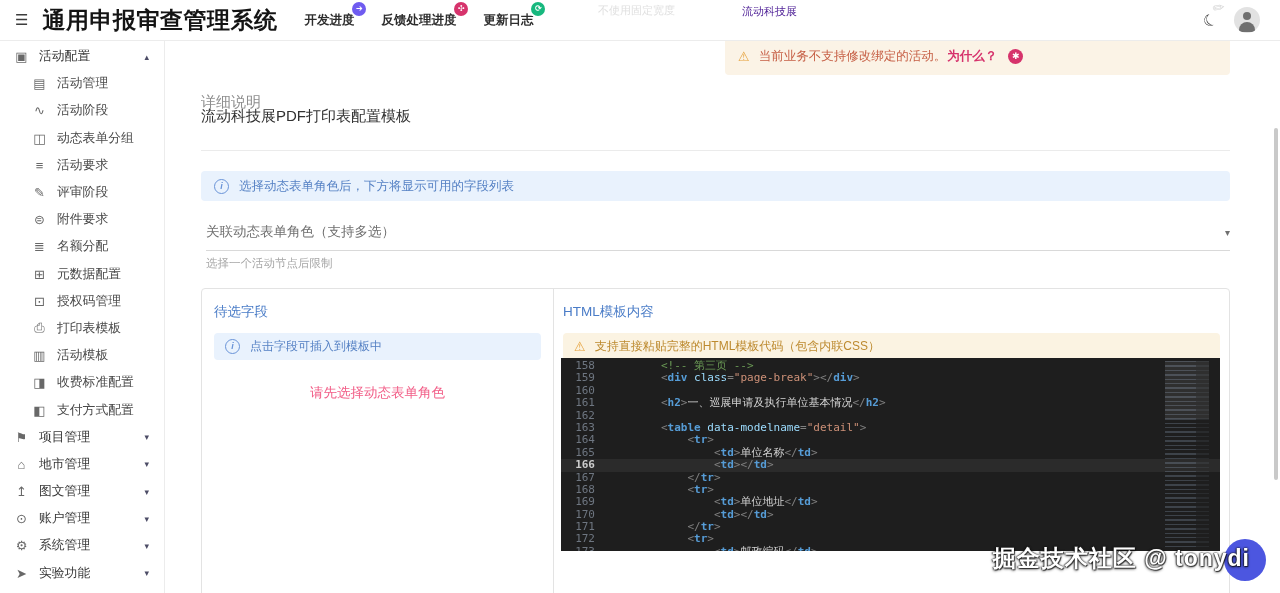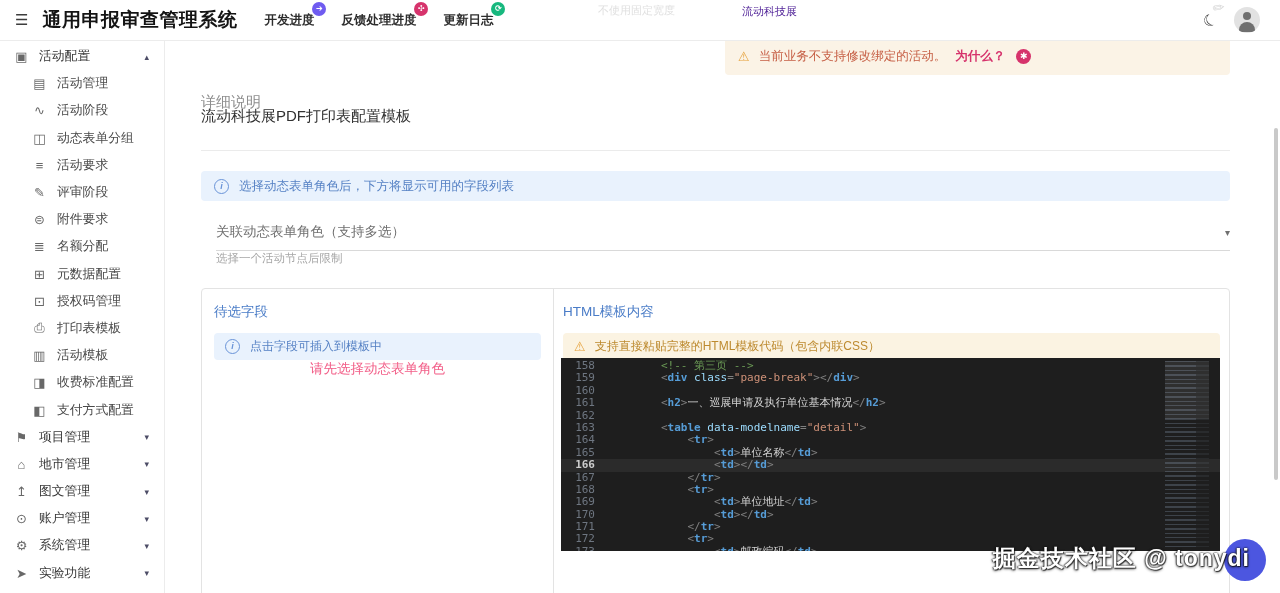--- a/index.html
+++ b/index.html
@@ -2,21 +2,21 @@
 <html><head>
 <meta charset="utf-8">
 <style>
   html,body{margin:0;padding:0;}
   body{width:1280px;height:593px;overflow:hidden;position:relative;background:#fff;
        font-family:"Liberation Sans","DejaVu Sans",sans-serif;-webkit-font-smoothing:antialiased;}
   
   .header{position:absolute;top:0;left:0;right:0;height:40px;background:#fff;
           border-bottom:1px solid #ececec;display:flex;align-items:center;z-index:20;}
   .burger{margin-left:15px;font-size:15px;color:#3c3c3c;cursor:pointer;}
-  .app-title{margin-left:14px;font-size:19px;font-weight:bold;color:#141414;letter-spacing:.5px;}
+  .app-title{margin-left:14px;font-size:23px;font-weight:bold;color:#141414;letter-spacing:.5px;}
   .hlinks{display:flex;align-items:center;}
   .hlink{margin-left:27px;font-size:12.5px;font-weight:bold;color:#2d2d2d;position:relative;cursor:pointer;white-space:nowrap;}
   .hbadge{position:absolute;top:-10px;right:-12px;width:14px;height:14px;border-radius:50%;
           color:#fff;font-size:8px;line-height:14px;text-align:center;box-shadow:0 0 0 2px #fff;}
   .header-right{margin-left:auto;display:flex;align-items:center;gap:17px;margin-right:20px;}
   .moon{font-size:16px;color:#333;cursor:pointer;transform:rotate(-20deg);}
   .avatar{width:26px;height:26px;border-radius:50%;background:#e2e2e2;position:relative;overflow:hidden;cursor:pointer;}
   .avatar::before{content:"";position:absolute;top:5px;left:50%;transform:translateX(-50%);
                   width:8px;height:8px;border-radius:50%;background:#6f6f6f;}
   .avatar::after{content:"";position:absolute;top:15px;left:50%;transform:translateX(-50%);
@@ -32,49 +32,49 @@
   .side-item.group{padding-left:13px;color:#383838;}
   .side-item.child{padding-left:31px;}
   .side-icon{width:17px;text-align:center;margin-right:9px;color:#686868;font-size:13px;flex:0 0 17px;}
   .side-caret{margin-left:auto;margin-right:15px;font-size:9px;color:#4c4c66;}
   
   .main{position:absolute;left:166px;top:40px;right:0;bottom:0;background:#fff;overflow:hidden;}
   .alert-top{position:absolute;top:-2px;right:50px;width:505px;height:37px;background:#fbf3e6;
              border-radius:4px;display:flex;align-items:center;padding:0 13px;box-sizing:border-box;font-size:12.5px;}
   .warn-tri{color:#e6a23c;margin-right:9px;font-size:13px;}
   .alert-top-text{color:#c65f45;}
-  .why-link{color:#d6336c;font-weight:bold;margin-left:9px;cursor:pointer;}
+  .why-link{color:#d6336c;font-weight:bold;margin-left:1px;cursor:pointer;}
   .flower{width:15px;height:15px;border-radius:50%;background:#d6336c;color:#fff;font-size:9px;
           line-height:15px;text-align:center;margin-left:11px;cursor:pointer;}
   .desc-label{position:absolute;left:35px;top:53px;font-size:15px;color:#8e8e8e;}
   .desc-value{position:absolute;left:35px;top:67px;font-size:15px;color:#303030;}
   .divider{position:absolute;left:35px;right:50px;top:110px;border-top:1px solid #ebebeb;}
   .info-banner{position:absolute;left:35px;right:50px;top:131px;height:30px;background:#e9f2fd;
                border-radius:4px;display:flex;align-items:center;padding:0 13px;box-sizing:border-box;
                font-size:12.5px;color:#5581c4;}
   .info-i{width:13px;height:13px;border:1px solid #6a94d8;border-radius:50%;color:#6a94d8;font-size:9px;
           line-height:13px;text-align:center;margin-right:10px;flex:0 0 13px;font-style:italic;font-weight:bold;}
-  .select-wrap{position:absolute;left:50px;right:50px;top:183px;cursor:pointer;}
+  .select-wrap{position:absolute;left:40px;right:50px;top:183px;cursor:pointer;}
   .select-row{display:flex;justify-content:space-between;align-items:center;
               border-bottom:1px solid #d9d9d9;padding-bottom:9px;}
   .select-label{font-size:13.5px;color:#6f6f6f;}
   .select-caret{font-size:10px;color:#707070;}
-  .select-helper{font-size:11.5px;color:#a6a6a6;}
+  .select-helper{margin-top:5px;font-size:11.5px;color:#a6a6a6;}
   
   .panels{position:absolute;left:35px;right:50px;top:248px;bottom:-30px;display:flex;
           border:1px solid #e3e3e3;border-radius:4px;box-sizing:border-box;}
   .panel-left{width:352px;flex:0 0 352px;border-right:1px solid #e3e3e3;box-sizing:border-box;
               padding:14px 12px;position:relative;}
   .panel-right{flex:1;padding:14px 9px;position:relative;box-sizing:border-box;}
   .panel-title{font-size:13.5px;color:#4a7cc7;margin-bottom:12px;}
   .panel-info{height:27px;background:#e9f2fd;border-radius:4px;display:flex;align-items:center;
               padding:0 11px;font-size:12px;color:#5581c4;}
   .panel-warn{height:27px;background:#fbf3e2;border-radius:4px;display:flex;align-items:center;
               padding:0 11px;font-size:12px;color:#bd8a2f;}
-  .empty-text{text-align:center;font-size:13.5px;color:#f25d87;}
+  .empty-text{text-align:center;margin-top:24px;font-size:13.5px;color:#f25d87;}
   
   .editor{position:absolute;left:7px;right:9px;top:69px;height:193px;background:#1e1e1e;
           overflow:hidden;font-family:"DejaVu Sans Mono","Liberation Mono",monospace;
           font-size:11px;line-height:12.4px;cursor:text;padding-top:2px;box-sizing:border-box;}
   .code-row{display:flex;height:12.4px;white-space:pre;}
   .code-row.active{background:rgba(140,140,140,.12);}
   .gutter{flex:0 0 34px;width:34px;text-align:right;color:#6e7681;padding-right:13px;user-select:none;}
   .code-row.active .gutter{color:#cdcdcd;font-weight:bold;}
   .tok-pt{color:#808080;} .tok-tg{color:#569cd6;font-weight:bold;} .tok-at{color:#9cdcfe;}
   .tok-st{color:#ce9178;} .tok-tx{color:#d4d4d4;} .tok-cm{color:#6a9955;} .tok-sp{color:#d4d4d4;}

